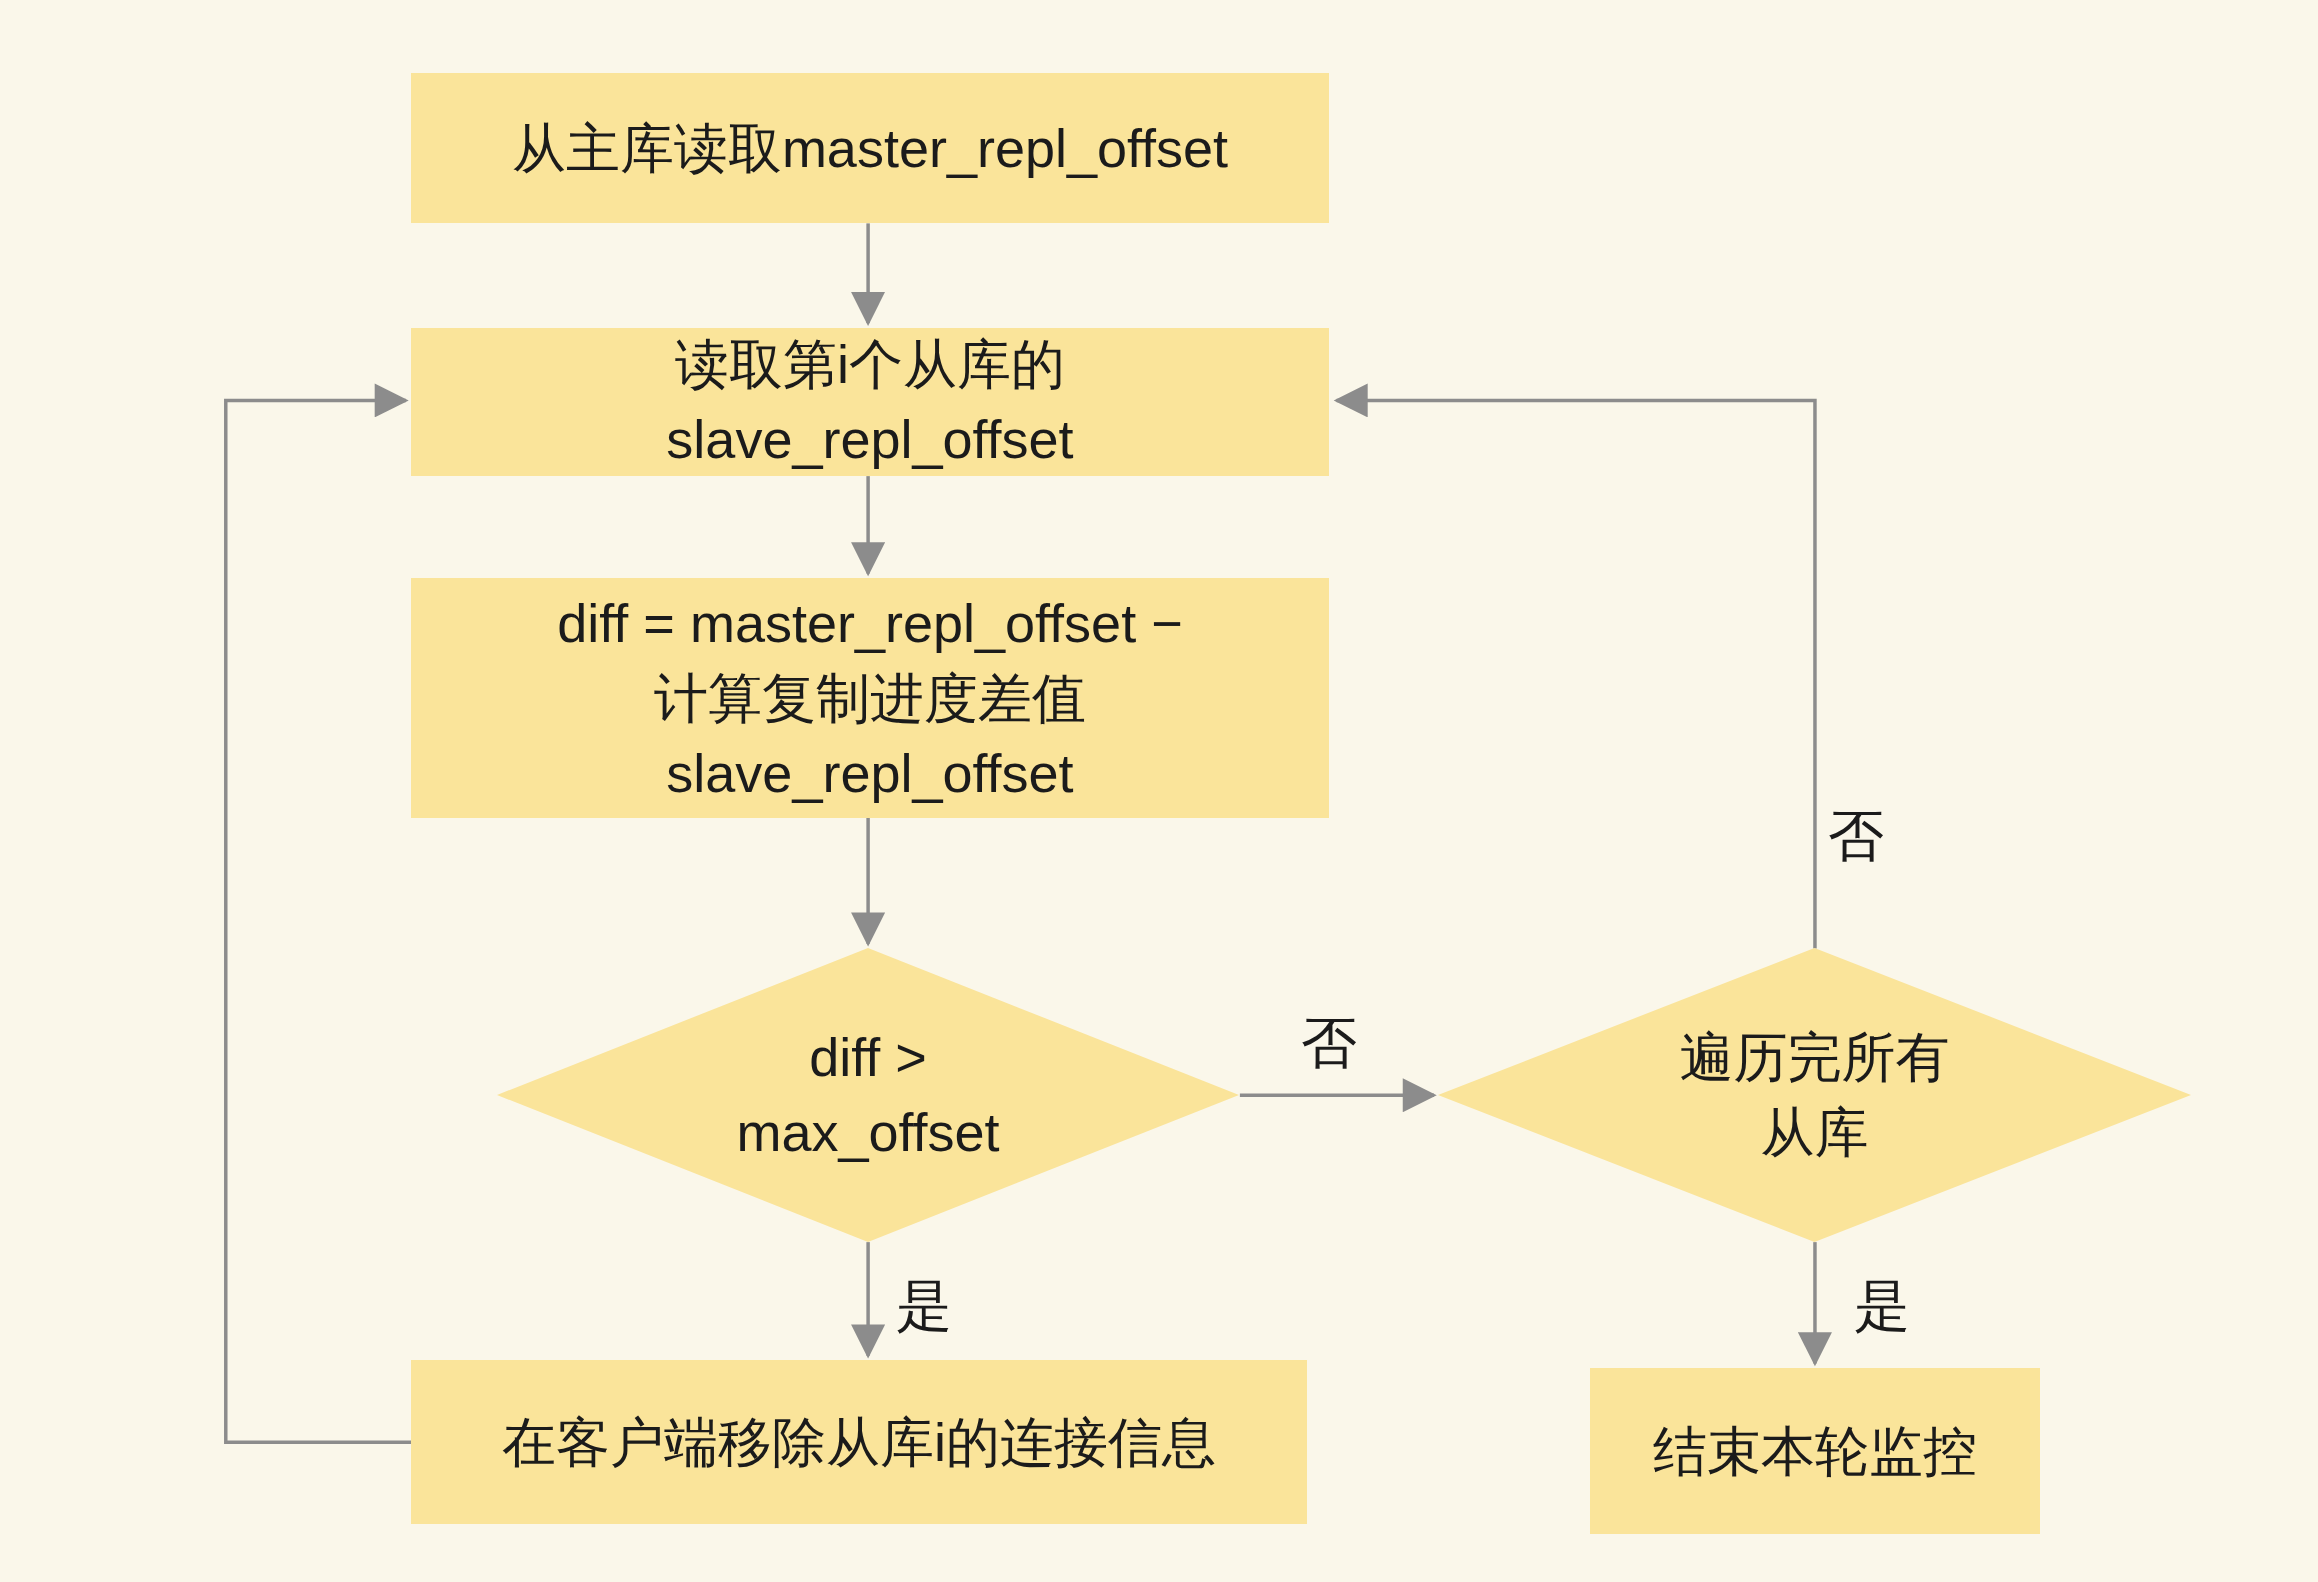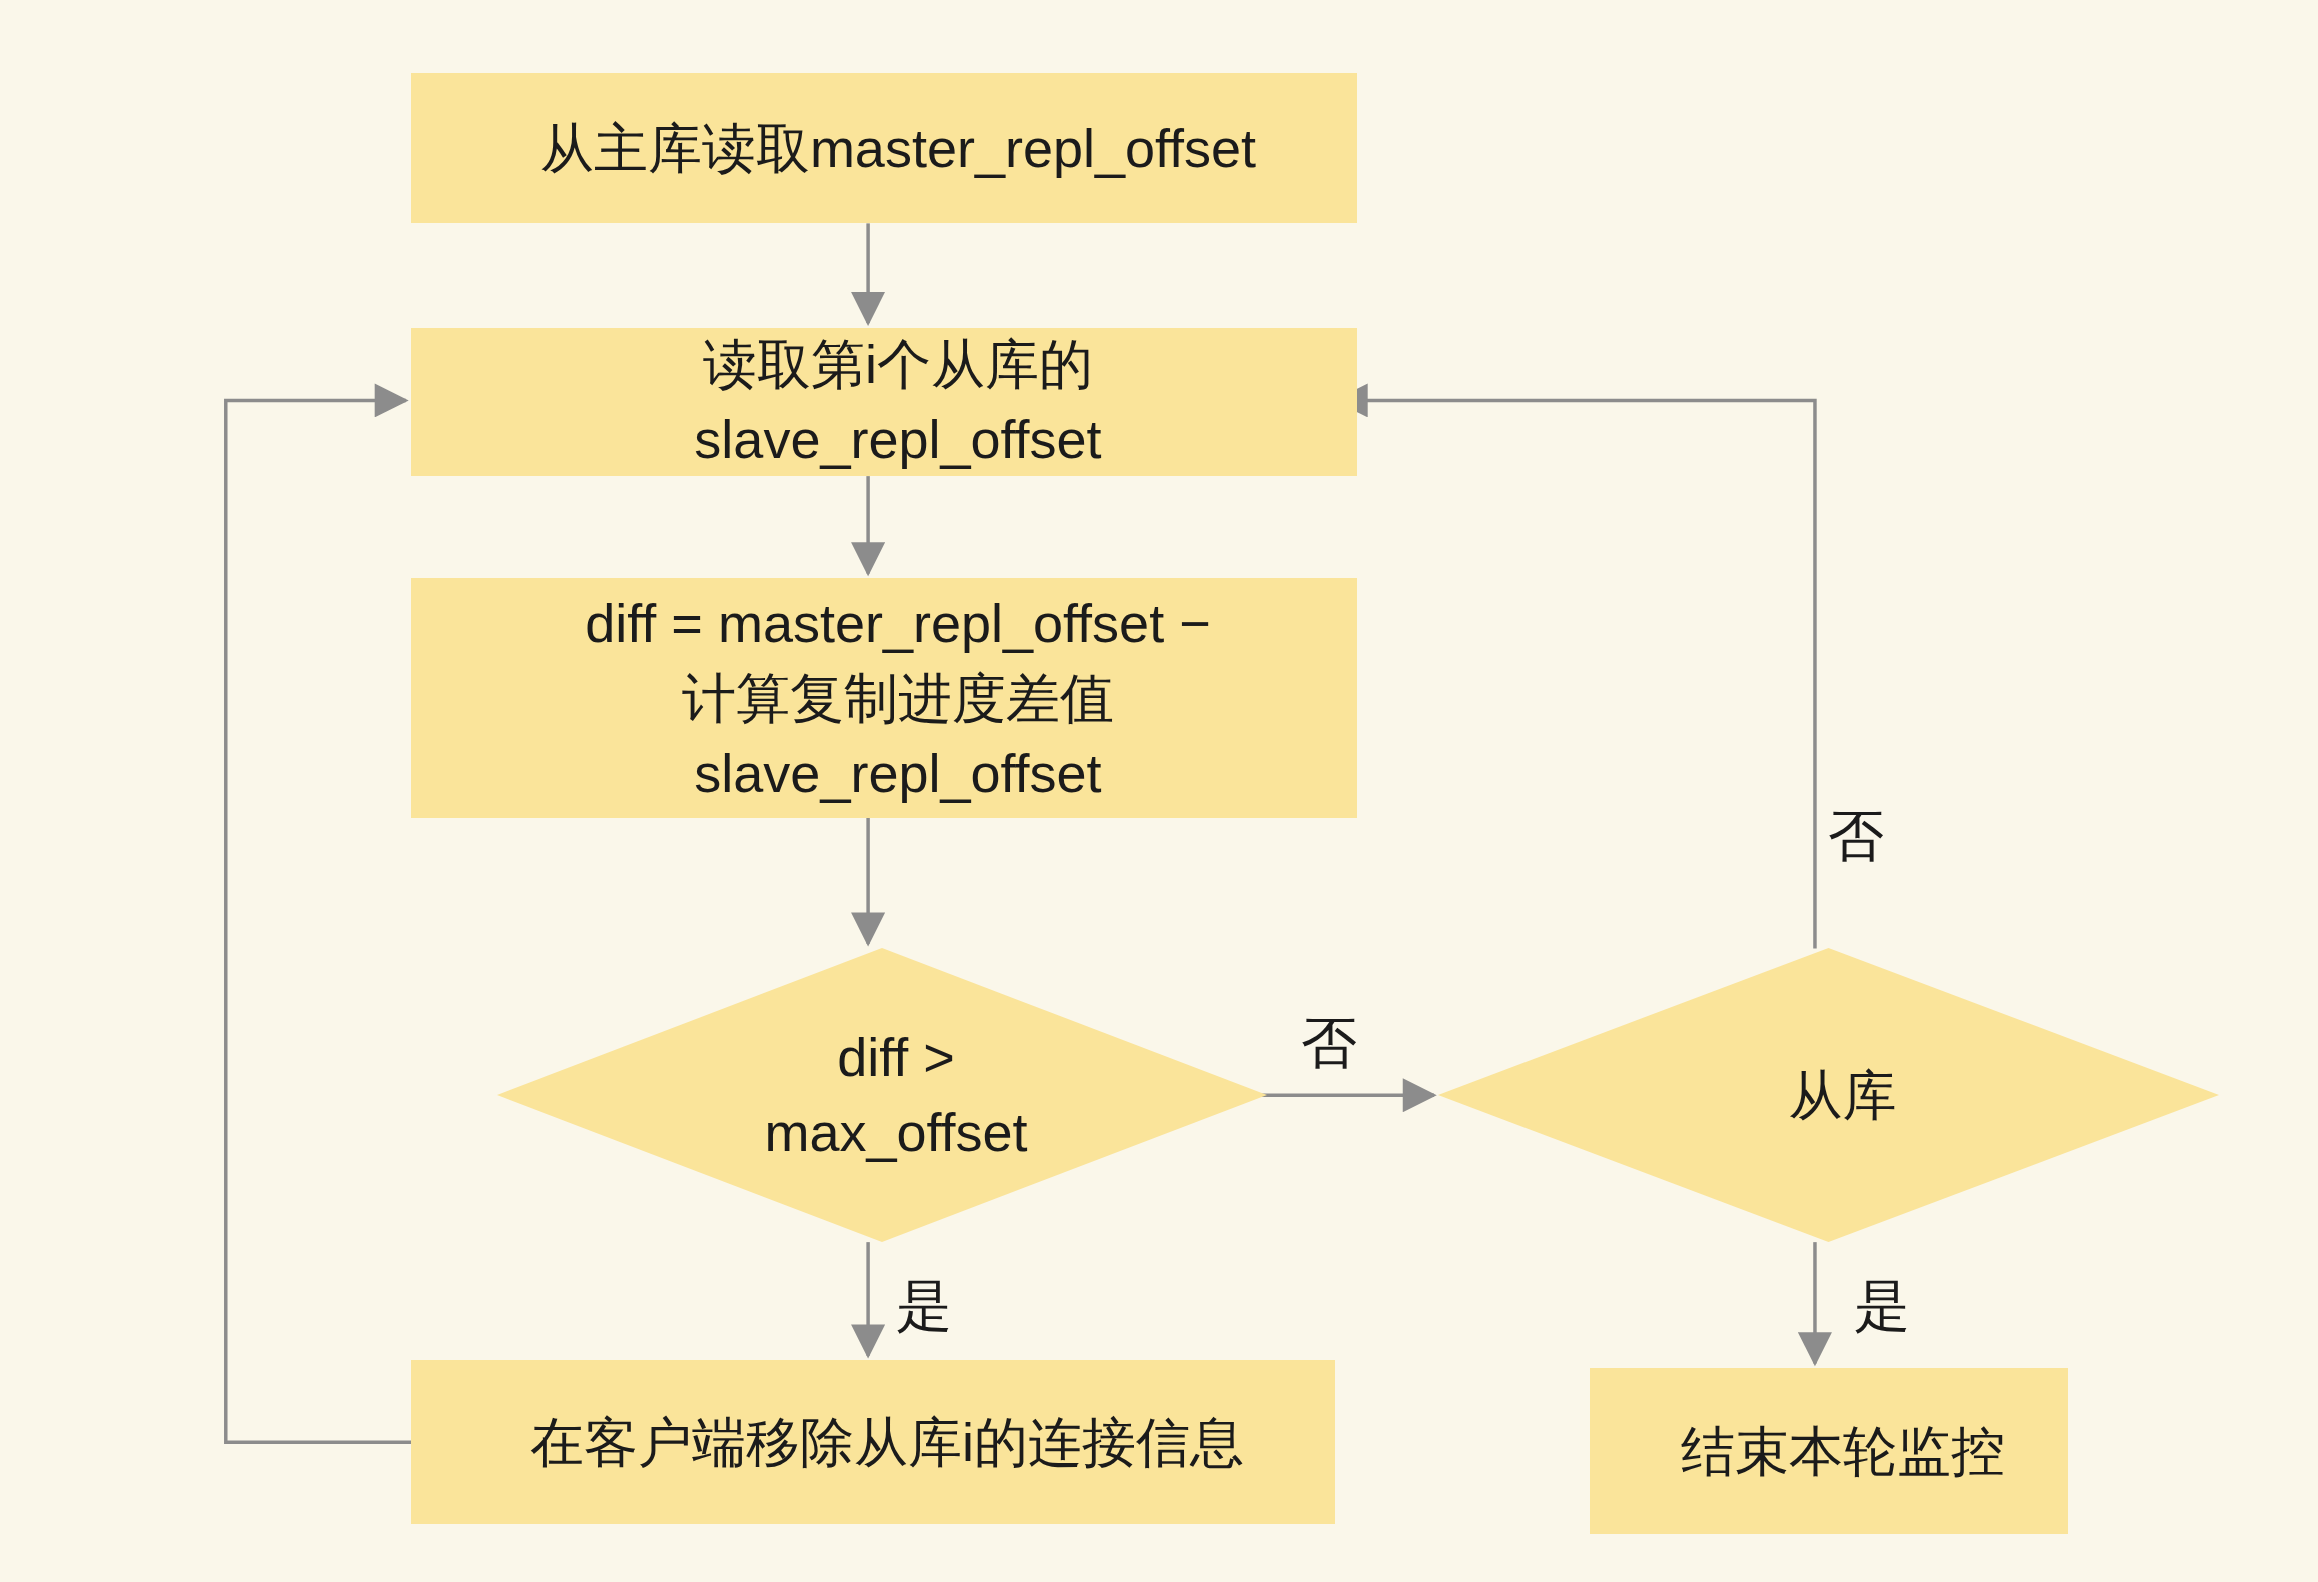--- a/index.html
+++ b/index.html
@@ -23,21 +23,20 @@
   .node {
     position: absolute;
     background: #FAE49A;
     display: flex;
     align-items: center;
     justify-content: center;
     text-align: center;
     color: #1B1B1B;
     font-size: 54px;
     line-height: 75px;
-    padding-left: 28px;
   }
   .node .line { display: block; white-space: nowrap; }
   .diamond {
     clip-path: polygon(50% 0, 100% 50%, 50% 100%, 0 50%);
   }
   .edge-label {
     position: absolute;
     transform: translate(-50%, -50%);
     color: #1B1B1B;
     font-size: 56px;
@@ -102,20 +101,21 @@
 
   <div class="node diamond n-diff-check">
     <div>
       <span class="line">diff &gt;</span>
       <span class="line">max_offset</span>
     </div>
   </div>
 
   <div class="node diamond n-traverse">
     <div>
+      <span class="line">遍历完所有</span>
       <span class="line">从库</span>
     </div>
   </div>
 
   <div class="node n-remove">
     <div>
       <span class="line">在客户端移除从库i的连接信息</span>
     </div>
   </div>
 

